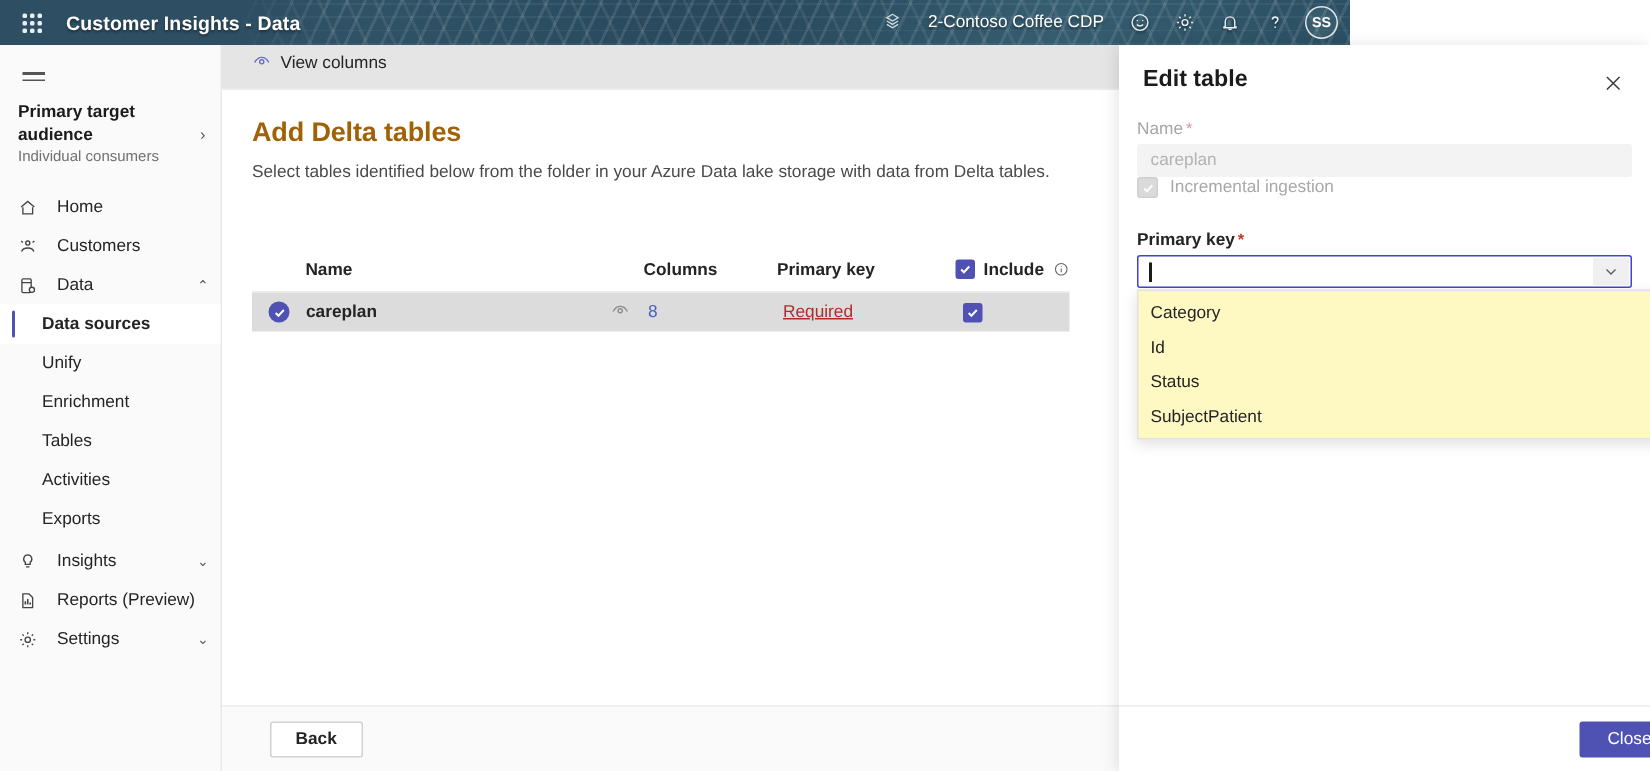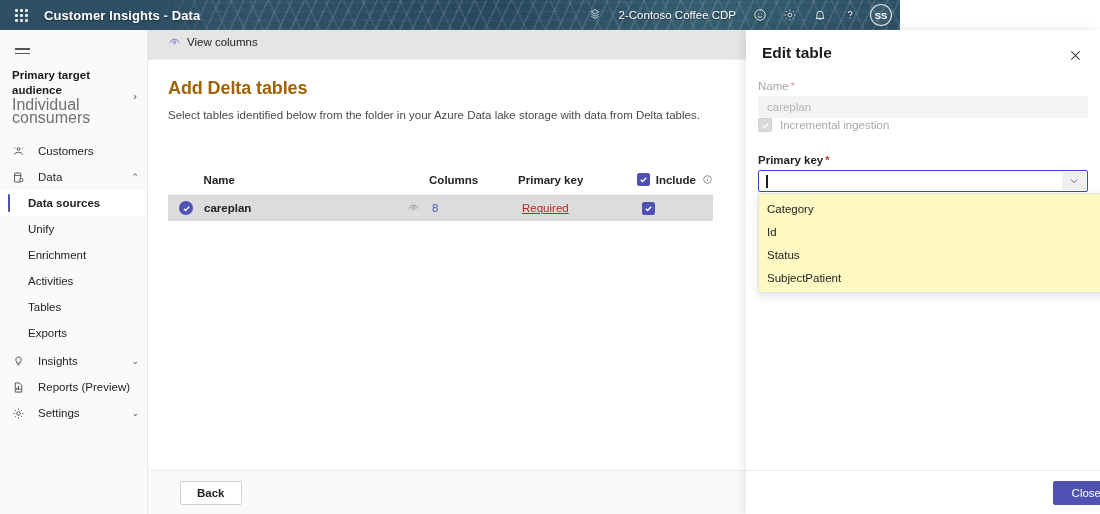--- a/index.html
+++ b/index.html
@@ -83,21 +83,21 @@
     display: flex; flex-direction: column; justify-content: center;
     align-items: center; gap: 3px; cursor: pointer;
   }
   .hamburger i { display: block; width: 15px; height: 1.5px; background: #555; }
   .audience {
     display: flex; align-items: center;
     padding: 2px 10px 8px 12px; cursor: pointer;
   }
   .audience-txt { flex: 1; min-width: 0; }
   .audience-title { font-size: 11.5px; font-weight: bold; color: #1b1b1b; line-height: 15px; }
-  .audience-sub { font-size: 16px; color: #707070; line-height: 13px; }
+  .audience-sub { font-size: 10px; color: #707070; line-height: 13px; }
   .chev-right { color: #555; font-size: 11px; padding-left: 4px; }
 
   .nav { margin-top: 6px; }
   .nav-item {
     display: flex; align-items: center;
     height: 26px; padding-left: 12px; padding-right: 8px;
     cursor: pointer; position: relative;
     font-size: 11.5px; color: #242424;
   }
   .nav-ico {
@@ -361,20 +361,29 @@
 
   <div class="audience">
     <div class="audience-txt">
       <div class="audience-title">Primary target audience</div>
       <div class="audience-sub">Individual consumers</div>
     </div>
     <div class="chev-right">›</div>
   </div>
 
   <div class="nav">
+    <div class="nav-item">
+      <span class="nav-ico">
+        <svg width="13" height="13" viewBox="0 0 16 16" fill="none" stroke="#444" stroke-width="1.1">
+          <path d="M2.6 7.4 8 2.8l5.4 4.6"></path>
+            <path d="M4 7.6v5.4h8V7.6"></path>
+        </svg>
+      </span>
+      <span class="nav-label">Home</span>
+    </div>
 
     <div class="nav-item">
       <span class="nav-ico">
         <svg width="13" height="13" viewBox="0 0 16 16" fill="none" stroke="#444" stroke-width="1.1">
           <circle cx="8" cy="5" r="1.7"></circle>
             <path d="M3 12c.6-2 2.5-3 5-3s4.4 1 5 3"></path>
           <path d="M2.6 3.3 4 4.6M13.4 3.3 12 4.6"></path>
         </svg>
       </span>
       <span class="nav-label">Customers</span>
@@ -395,24 +404,24 @@
     <div class="nav-item nav-sub selected">
       <span class="nav-label">Data sources</span>
     </div>
     <div class="nav-item nav-sub">
       <span class="nav-label">Unify</span>
     </div>
     <div class="nav-item nav-sub">
       <span class="nav-label">Enrichment</span>
     </div>
     <div class="nav-item nav-sub">
+      <span class="nav-label">Tables</span>
+    </div>
+    <div class="nav-item nav-sub">
       <span class="nav-label">Activities</span>
-    </div>
-    <div class="nav-item nav-sub">
-      <span class="nav-label">Tables</span>
     </div>
     <div class="nav-item nav-sub">
       <span class="nav-label">Exports</span>
     </div>
 
     <div class="nav-item" style="margin-top:2px;">
       <span class="nav-ico">
         <svg width="13" height="13" viewBox="0 0 16 16" fill="none" stroke="#444" stroke-width="1.1">
           <path d="M8 2.4a3.4 3.4 0 0 0-2 6.1v1.6h4V8.5a3.4 3.4 0 0 0-2-6.1z"></path>
             <path d="M6.6 12.2h2.8"></path>

